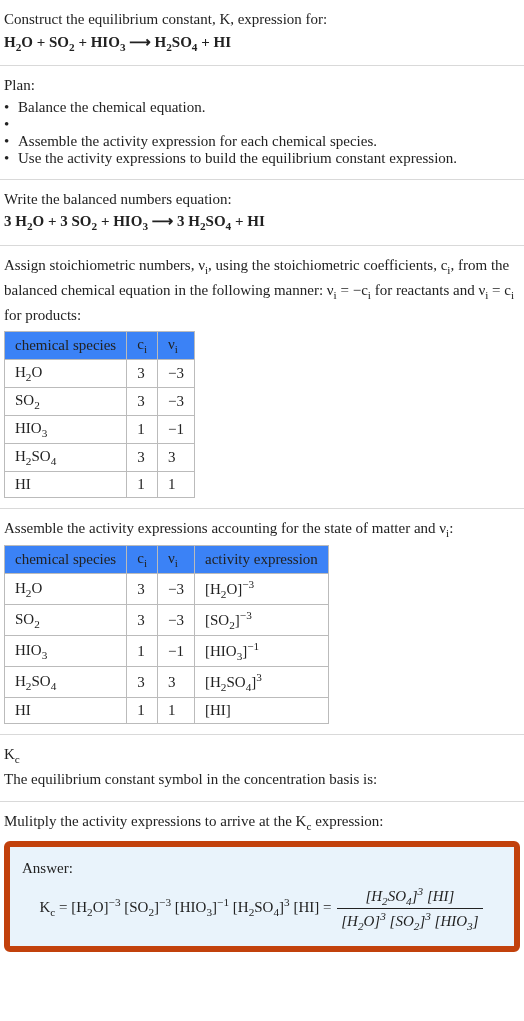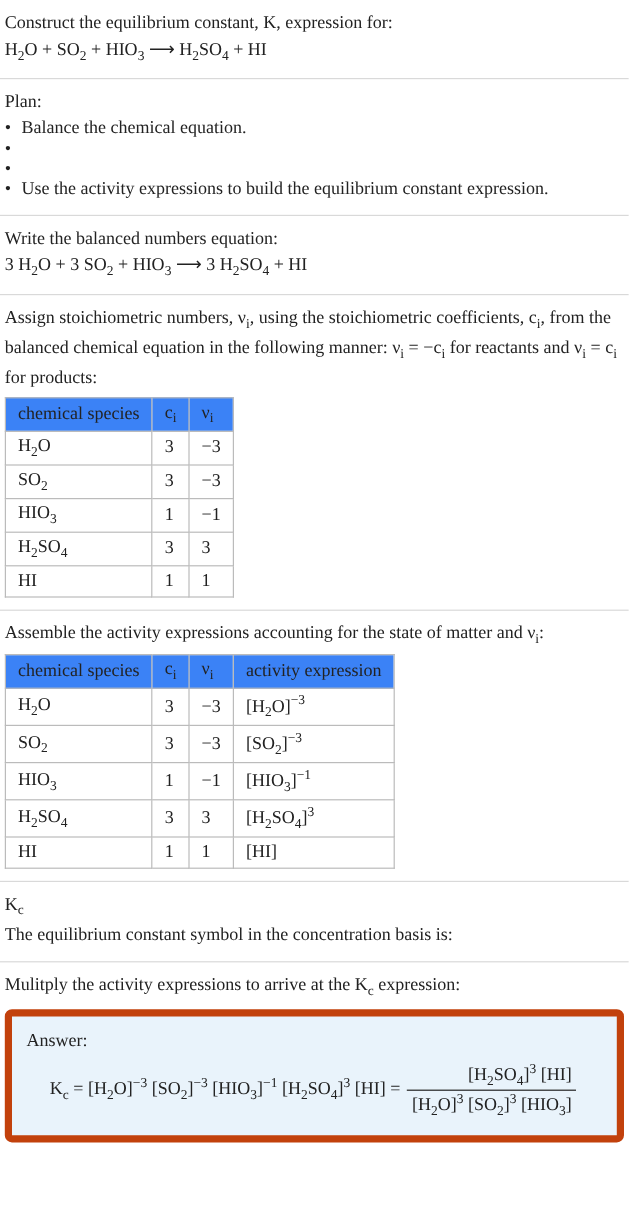--- a/index.html
+++ b/index.html
@@ -10,21 +10,21 @@
     color: #222;
     background: #fff;
     width: 524px;
   }
   .section {
     padding: 8px 4px 10px 4px;
     border-bottom: 1px solid #d9d9d9;
   }
   .section:last-child { border-bottom: none; }
   .line { line-height: 1.5; }
-  .eq { white-space: nowrap; }
+  .eq { white-space: nowrap; font-weight: bold; }
   .bullet-list { margin: 2px 0; }
   .bullet-row { display: flex; }
   .bullet-dot { width: 14px; flex: 0 0 auto; }
   table {
     border-collapse: collapse;
     margin-top: 4px;
   }
   th, td {
     border: 1px solid #bbb;
     padding: 4px 10px;
@@ -35,22 +35,23 @@
   .answer-box {
     background: #e9f3fb;
     border: 6px solid #c2410c;
     border-radius: 6px;
     padding: 10px 12px 14px 12px;
     margin-top: 6px;
   }
   .frac {
     display: inline-block;
     vertical-align: middle;
-    text-align: right;
+    text-align: center;
     margin: 0 2px;
+    font-style: italic;
   }
   .frac .num { display:block; padding: 0 4px 1px 4px; border-bottom: 1px solid #222; }
   .frac .den { display:block; padding: 1px 4px 0 4px; }
   sub, sup { font-size: 0.75em; }
   .center-eq { text-align: center; margin-top: 6px; }
 </style>
 </head>
 <body>
 
 <div class="section">
@@ -64,20 +65,21 @@
 
   <div class="bullet-row">
         <div class="bullet-dot">•</div>
         <div>Balance the chemical equation.</div>
       </div>
       <div class="bullet-row">
         <div class="bullet-dot">•</div>
       </div>
       <div class="bullet-row">
         <div class="bullet-dot">•</div>
+        <div>Assemble the activity expression for each chemical species.</div>
       </div>
       <div class="bullet-row">
         <div class="bullet-dot">•</div>
         <div>Use the activity expressions to build the equilibrium constant expression.</div>
       </div>
     </div>
 </div>
 
 <div class="section">
   <div class="line">Write the balanced numbers equation:</div>

